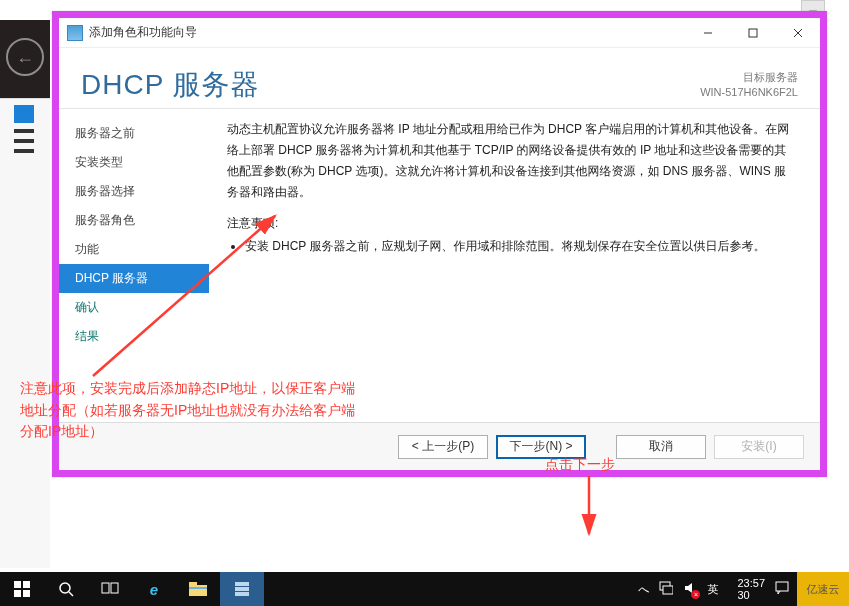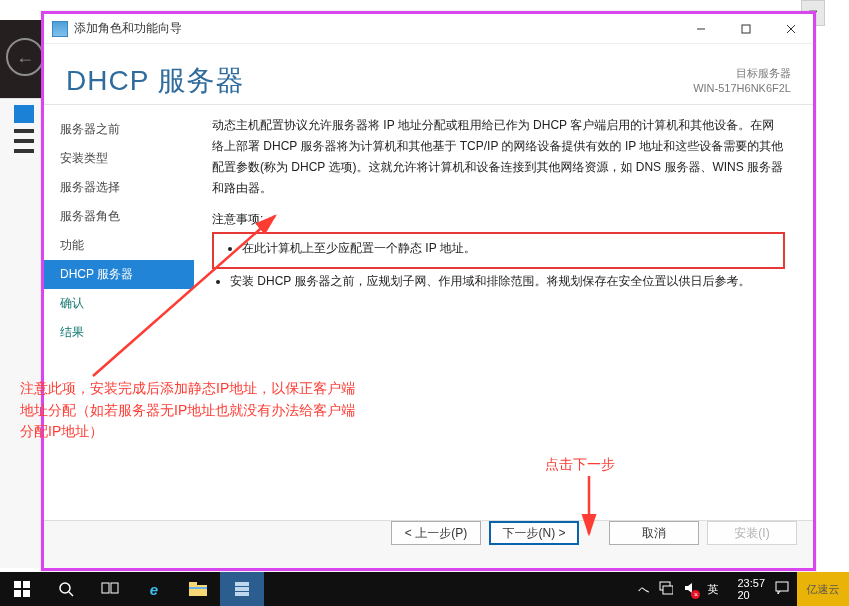--- a/index.html
+++ b/index.html
@@ -7,21 +7,21 @@
 
   
   .outer-bg { position: absolute; inset: 0; background: #fff; }
   .outer-dark-strip { position: absolute; top: 20px; left: 0; width: 50px; height: 78px; background: #261f20; }
   .back-circle { width:38px; height:38px; border:2px solid #8d8d8e; border-radius:50%; margin:18px auto 0; display:flex; align-items:center; justify-content:center; color:#8d8d8e; font-size:18px; }
   .outer-white-strip { position: absolute; top: 98px; left: 0; width: 50px; height: 470px; background:#f7f7f7; border-top:1px solid #ddd;}
   .side-block { width:20px; height:18px; margin:6px 0 4px 14px; background:#1b81d6; }
   .side-bar { width:20px; height:4px; margin:6px 0 0 14px; background:#333; }
 
   
-  .wizard { position:absolute; top:11px; left:41px; width:775px; height:560px; background:#fff; border:3px solid #d946ef; box-shadow:0 0 0 1px rgba(0,0,0,.05); }
+  .wizard { position:absolute; top:11px; left:52px; width:775px; height:466px; background:#fff; border:7px solid #d946ef; box-shadow:0 0 0 1px rgba(0,0,0,.05); }
   .titlebar { height:30px; display:flex; align-items:center; background:#fff; border-bottom:1px solid #eee; }
   .tb-icon { width:16px; height:16px; margin:0 6px 0 8px; background:linear-gradient(#4ea0d8,#7fc1ec); border:1px solid #3a86c0; }
   .tb-title { font-size:12px; color:#333; }
   .tb-spacer { flex:1; }
   .tb-btn { width:45px; height:30px; display:flex; align-items:center; justify-content:center; font-size:12px; color:#555; }
   svg.sysico { width:10px; height:10px; }
 
   .header { display:flex; align-items:flex-start; padding:18px 22px 4px 22px; border-bottom:1px solid #e5e5e5; }
   .page-title { font-size:28px; color:#2f6c9d; font-weight:300; flex:1; letter-spacing:1px; }
   .target { text-align:right; font-size:11px; color:#7a7a7a; padding-top:4px; line-height:1.4;}
@@ -32,21 +32,21 @@
   .nav-item.done { color:#444; }
   .nav-item.current { background:#2284d6; color:#fff; }
   .nav-item.pending { color:#0f766e; }
 
   .content { flex:1; padding:10px 28px 0 18px; font-size:12px; color:#222; line-height:1.75; position:relative; }
   .notes-label { margin-top:10px; }
   .note-box { border:2px solid #e43935; padding:2px 10px 6px 10px; margin-top:2px; }
   ul.notes { list-style:disc; padding-left:18px; }
   ul.notes li { margin:2px 0; }
 
-  .footer { position:absolute; bottom:0; left:0; right:0; height:48px; border-top:1px solid #ddd; display:flex; align-items:flex-start; justify-content:flex-end; padding:0 16px; gap:8px; background:#f7f7f7;}
+  .footer { position:absolute; bottom:0; left:0; right:0; height:48px; border-top:1px solid #ddd; display:flex; align-items:center; justify-content:flex-end; padding:0 16px; gap:8px; background:#f7f7f7;}
   .fbtn { min-width:90px; height:24px; font-size:12px; background:#fefefe; border:1px solid #aeaeae; color:#333; cursor:pointer; }
   .fbtn.disabled { color:#b0b0b0; border-color:#d5d5d5; }
   .fbtn.primary { border:2px solid #0a64ad; }
 
   
   .annot-red-text { position:absolute; left:20px; top:378px; color:#fd3c34; font-size:14px; line-height:1.55; }
   .annot-step { position:absolute; left:545px; top:456px; color:#fd3c34; font-size:14px; }
 
   svg.arrow { position:absolute; pointer-events:none; }
 
@@ -115,25 +115,20 @@
       <div class="nav-item done">服务器角色</div>
       <div class="nav-item done">功能</div>
       <div class="nav-item current">DHCP 服务器</div>
       <div class="nav-item pending">确认</div>
       <div class="nav-item pending">结果</div>
     </div>
 
     <div class="content">
       <div>动态主机配置协议允许服务器将 IP 地址分配或租用给已作为 DHCP 客户端启用的计算机和其他设备。在网络上部署 DHCP 服务器将为计算机和其他基于 TCP/IP 的网络设备提供有效的 IP 地址和这些设备需要的其他配置参数(称为 DHCP 选项)。这就允许将计算机和设备连接到其他网络资源，如 DNS 服务器、WINS 服务器和路由器。</div>
       <div class="notes-label">注意事项:</div>
-      <div class="note-box">
-        <ul class="notes">
-          <li>在此计算机上至少应配置一个静态 IP 地址。</li>
-        </ul>
-      </div>
       <ul class="notes" style="margin-top:2px;">
         <li>安装 DHCP 服务器之前，应规划子网、作用域和排除范围。将规划保存在安全位置以供日后参考。</li>
       </ul>
     </div>
   </div>
 
   <div class="footer">
     <button class="fbtn">&lt; 上一步(P)</button>
     <button class="fbtn primary">下一步(N) &gt;</button>
     <span style="width:14px;"></span>
@@ -208,21 +203,21 @@
     </span>
     <span style="position:relative;">
       <svg width="14" height="14" viewBox="0 0 14 14">
           <path d="M2 5h3l4-3v10l-4-3H2z" fill="#fff"></path>
         </svg>
       <span style="position:absolute;right:-3px;bottom:-2px;background:#e81123;color:#fff;border-radius:50%;font-size:7px;width:9px;height:9px;line-height:9px;text-align:center;">×</span>
     </span>
     <span>英</span>
     <div class="clock">
       <div>23:57</div>
-      <div>20</div>
+      <div>30</div>
     </div>
     <span>
       <svg width="14" height="14" viewBox="0 0 14 14" fill="none">
           <rect x="1" y="1" width="12" height="9" stroke="#fff"></rect>
           <path d="M5 10l-2 3v-3" stroke="#fff"></path>
         </svg>
     </span>
   </div>
   <div class="brand">亿速云</div>
 </div>

